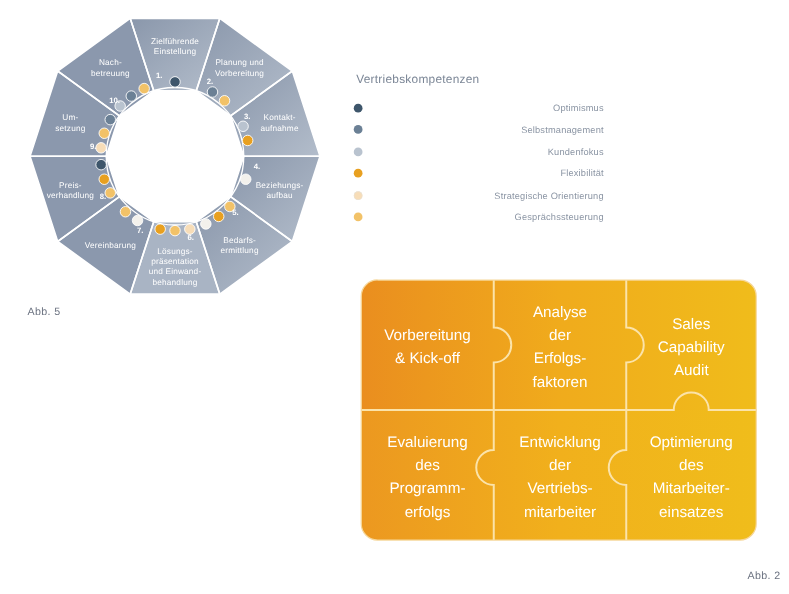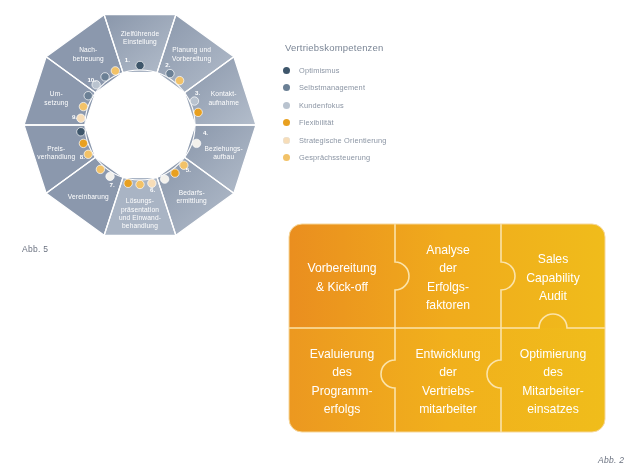--- a/index.html
+++ b/index.html
@@ -29,40 +29,40 @@
     text-anchor:middle;
   }
   #abb1{
     position:absolute;left:22px;top:244px;
     font-size:8.5px;color:#6b7280;letter-spacing:.3px;
   }
   
   #legend{position:absolute;left:283px;top:42px;width:200px;}
   #legend-title{
     font-size:9.5px;color:#7b8696;letter-spacing:.2px;
-    margin:0 0 13px 2px;
-  }
-  .legend-row{display:flex;align-items:center;margin-bottom:8.4px;}
+    margin:16px 0 13px 2px;
+  }
+  .legend-row{display:flex;align-items:center;margin-bottom:8.4px;justify-content:space-between;}
   .legend-dot{
     width:7px;height:7px;border-radius:50%;
     margin-right:9px;flex:0 0 auto;
   }
   .legend-text{font-size:7.4px;color:#8a94a3;letter-spacing:.15px;}
   
   #fig2{position:absolute;left:287px;top:222px;width:320px;height:222px;}
   #fig2 svg{display:block;}
   .puz-text{
     font-family:"Liberation Sans", sans-serif;
     fill:#ffffff;
     text-anchor:middle;
     font-size:12.2px;
   }
   #abb2{
     position:absolute;left:598px;top:455px;
-    font-size:8.5px;color:#6b7280;letter-spacing:.3px;font-style:italic;
+    font-size:8.5px;color:#6b7280;letter-spacing:.3px;
   }
 </style>
 </head>
 <body>
 
 <div id="fig1">
   <svg width="265" height="265" viewBox="0 0 265 265">
     <defs>
       <linearGradient id="segGrad" x1="0" y1="0" x2="1" y2="1">
         <stop offset="0%" stop-color="#8a97ab"></stop>

